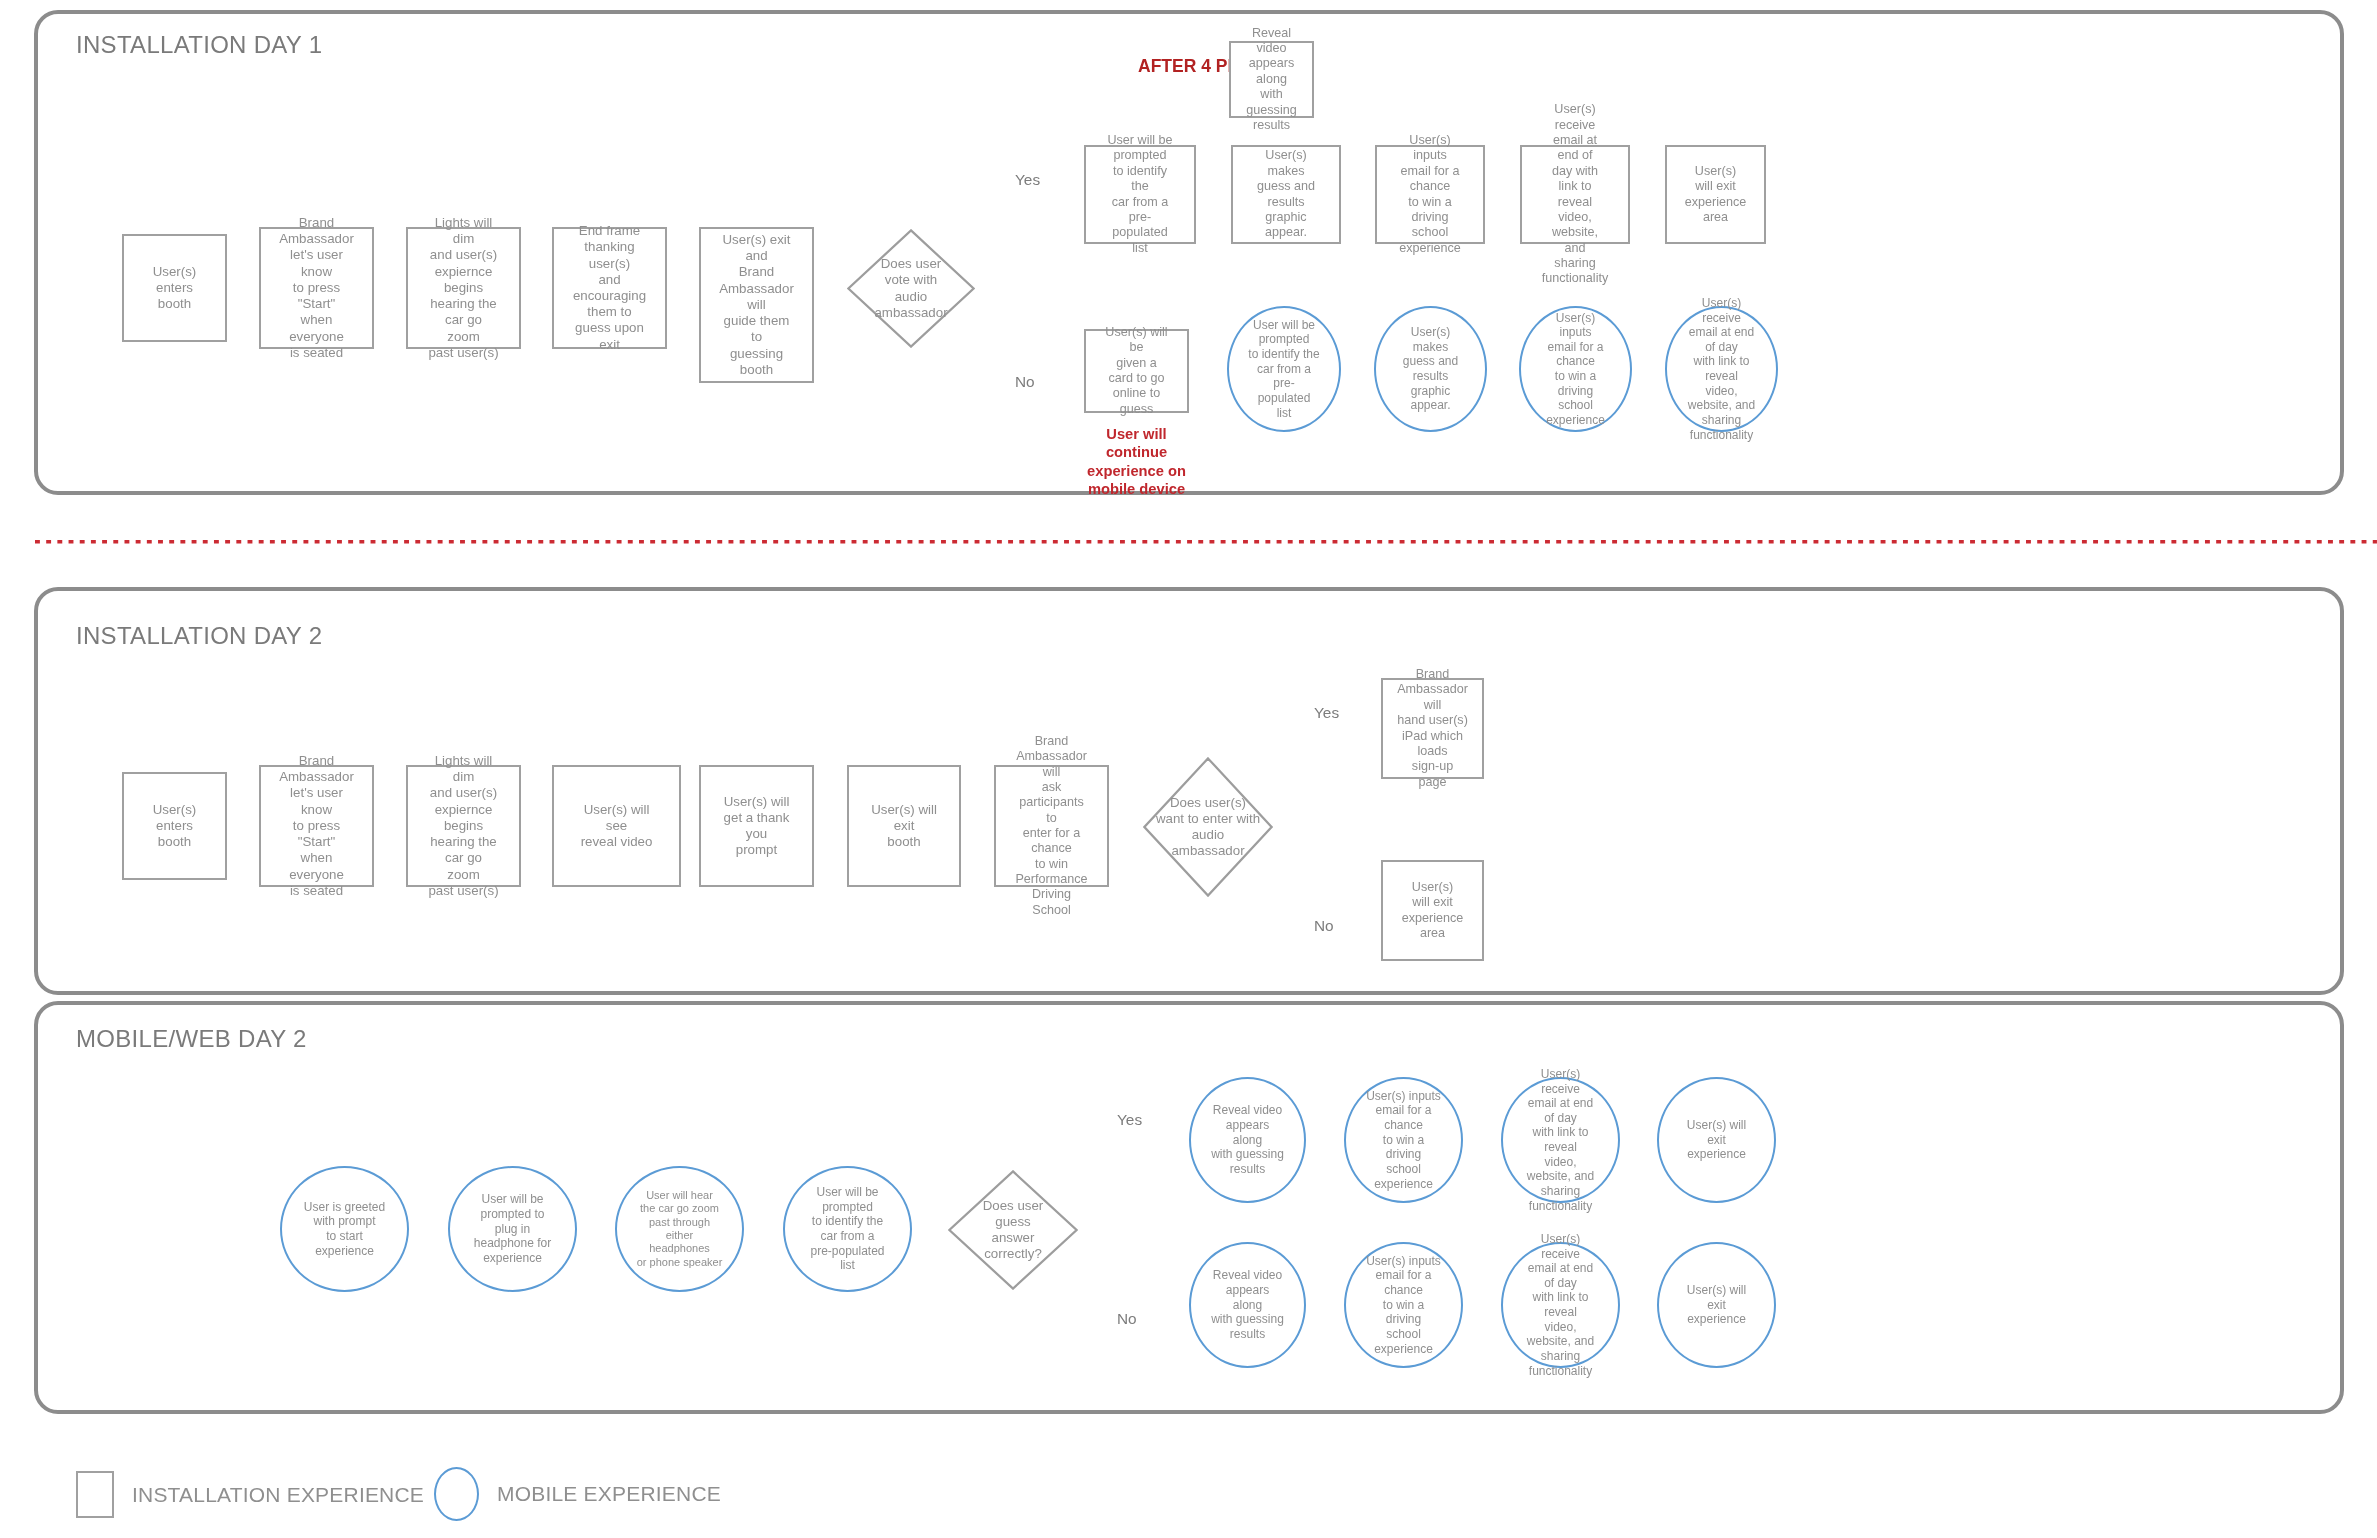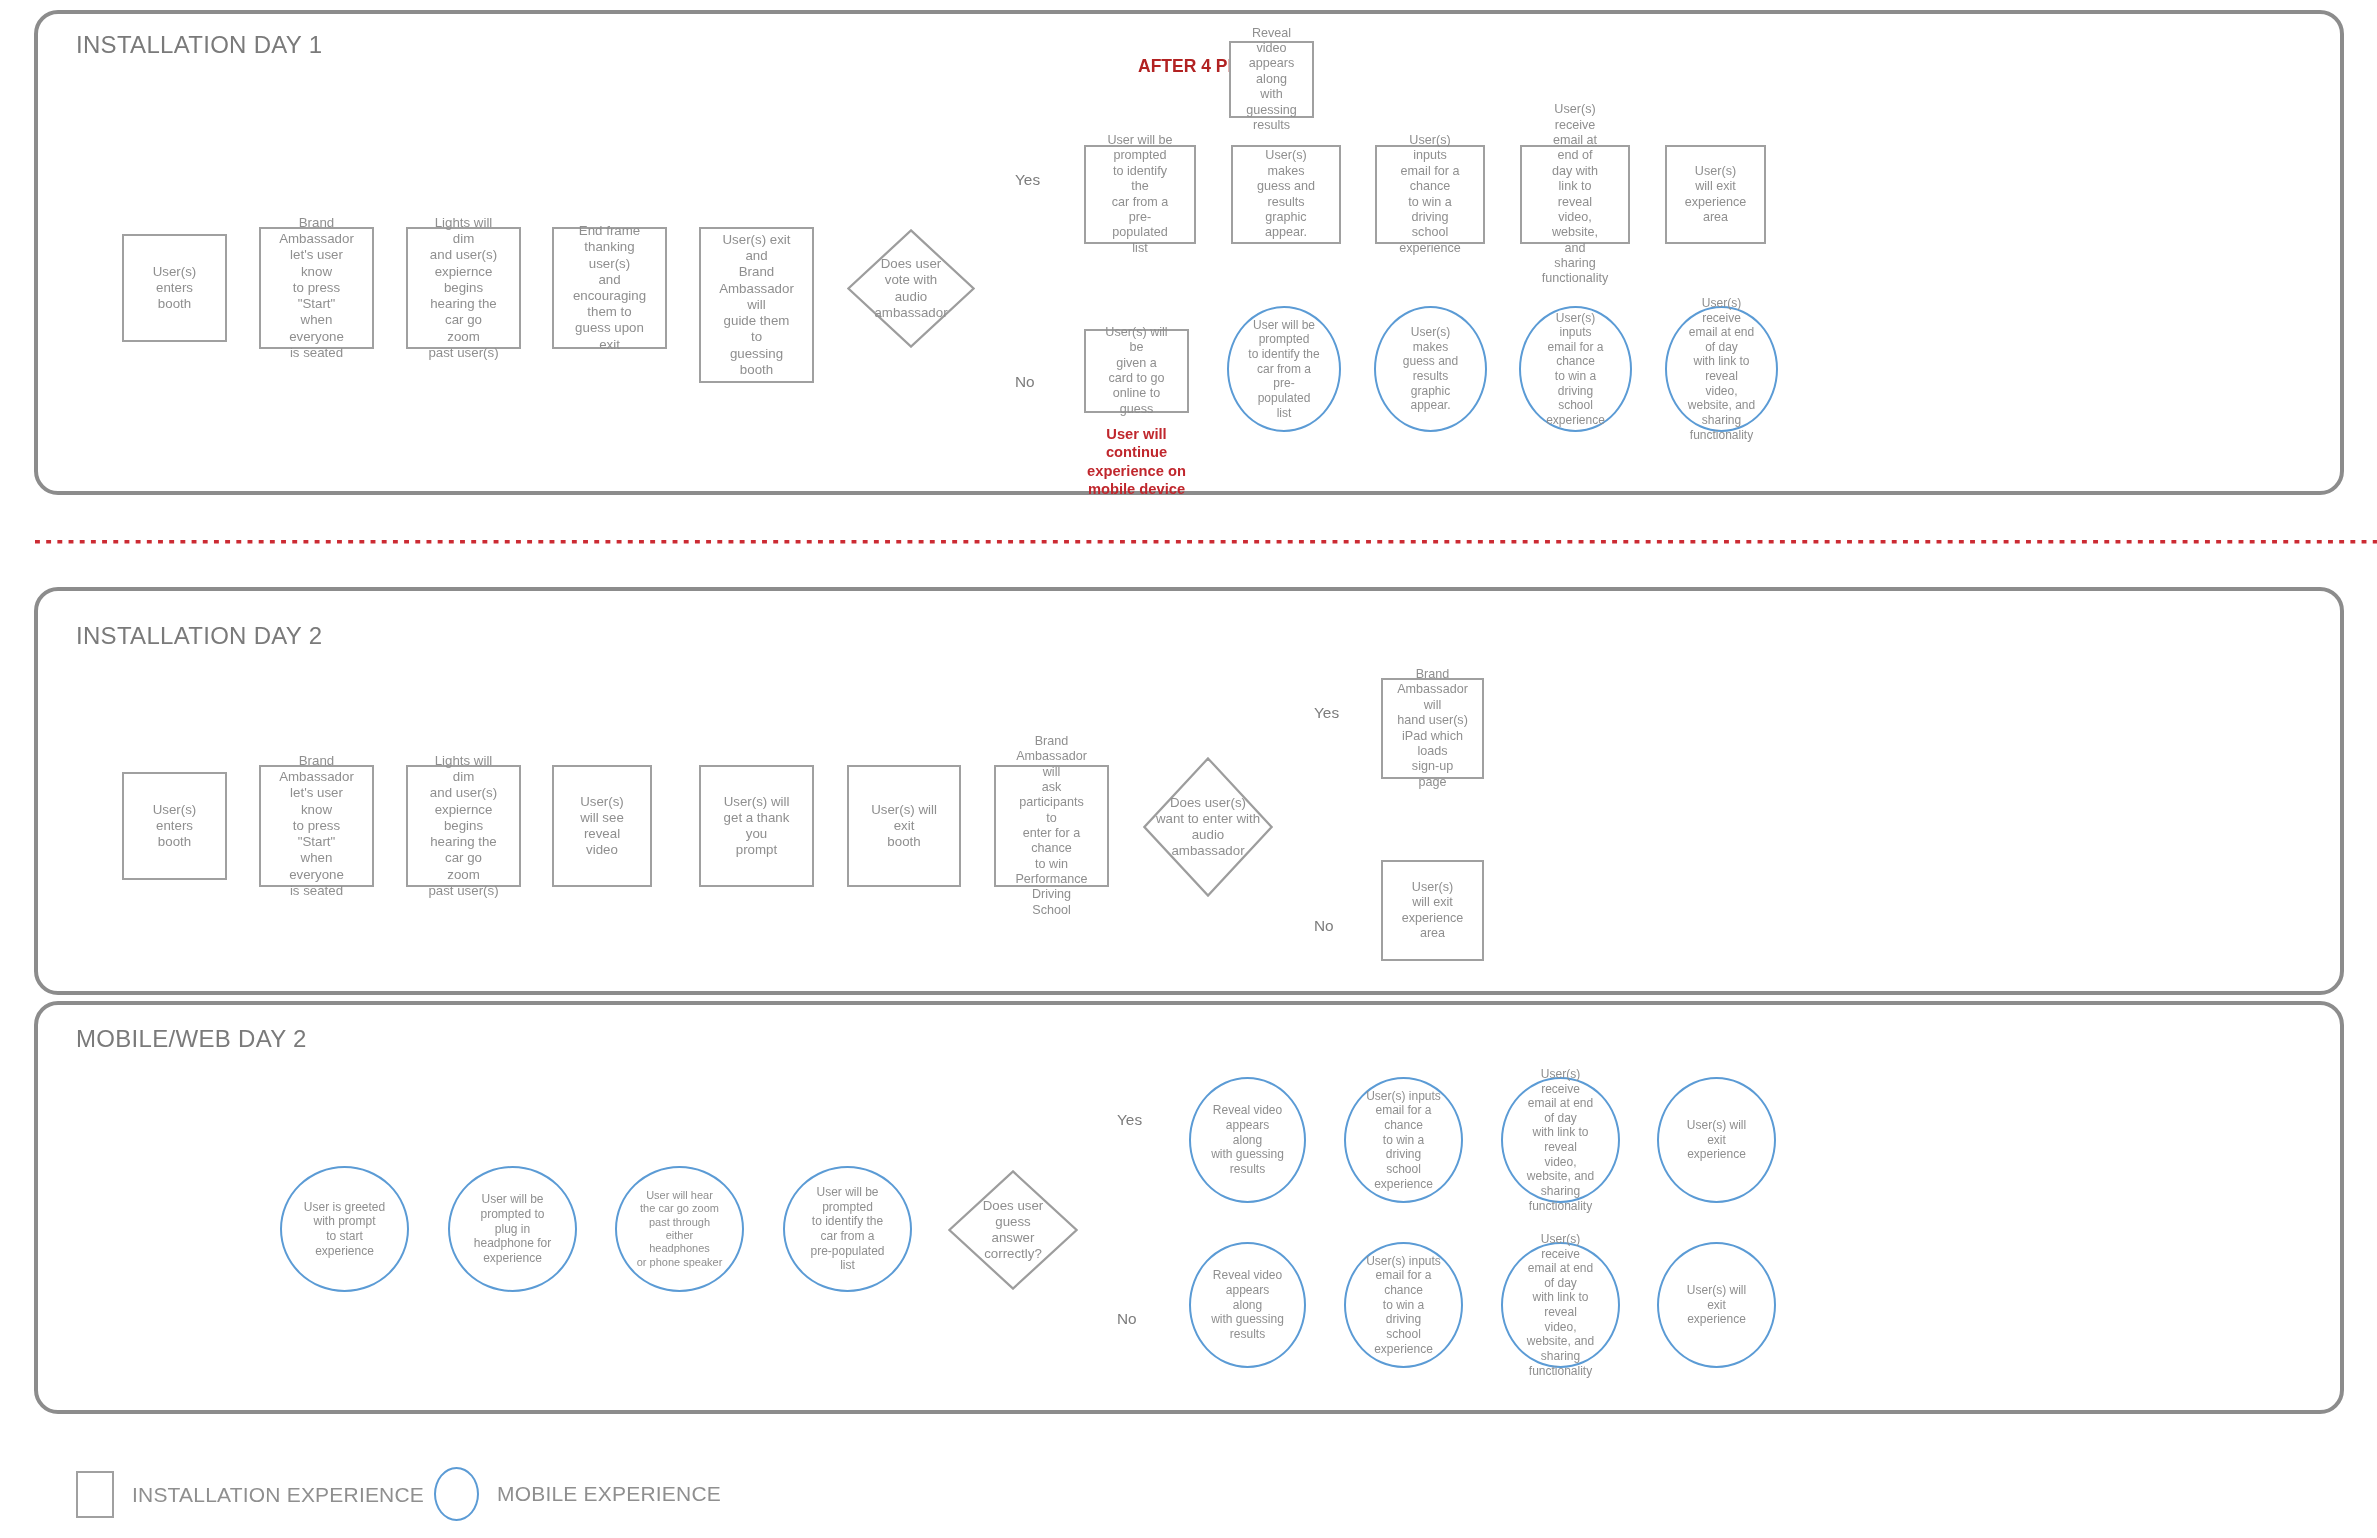--- a/index.html
+++ b/index.html
@@ -245,21 +245,21 @@
 is seated</div>
     </div>
   <div class="node rect" style="left:406px;top:765px;width:115px;height:122px;">
     <div class="txt" style="white-space:pre-line">Lights will dim
 and user(s)
 expiernce begins
 hearing the car go
 zoom
 past user(s)</div>
     </div>
-  <div class="node rect" style="left:552px;top:765px;width:100px;height:122px;">
+  <div class="node rect" style="left:552px;top:765px;width:129px;height:122px;">
     <div class="txt" style="white-space:pre-line">User(s) will see
 reveal video</div>
     </div>
   <div class="node rect" style="left:699px;top:765px;width:115px;height:122px;">
     <div class="txt" style="white-space:pre-line">User(s) will
 get a thank you
 prompt</div>
     </div>
   <div class="node rect" style="left:847px;top:765px;width:114px;height:122px;">
     <div class="txt" style="white-space:pre-line">User(s) will exit

